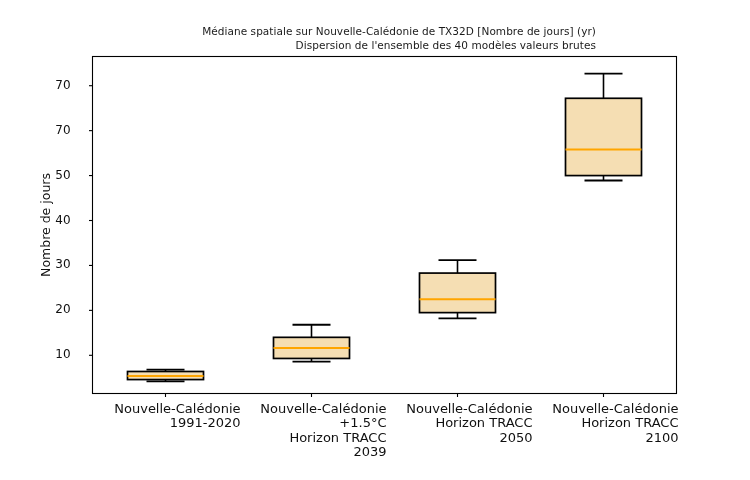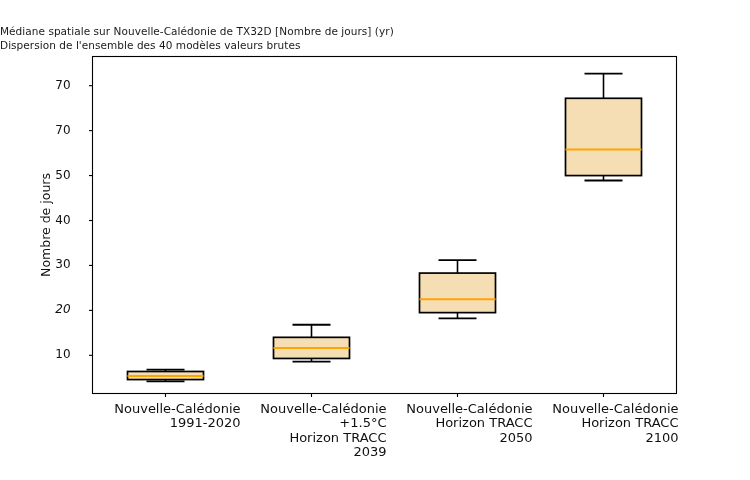--- a/index.html
+++ b/index.html
@@ -18,21 +18,21 @@
     position: relative;
     width: 750px;
     height: 480px;
     background: #ffffff;
   }
   .title-block {
     position: absolute;
     left: 0;
     top: 24px;
     width: 596px;
-    text-align: left;
+    text-align: right;
     line-height: 14px;
   }
   .title-line {
     display: block;
     font-size: 10.5px;
     color: #1a1a1a;
     letter-spacing: 0.05px;
   }
   #plot-svg {
     position: absolute;
@@ -132,21 +132,21 @@
           <line x1="584.5" y1="73.57466666666664" x2="622.5" y2="73.57466666666664" stroke="#000000" stroke-width="1.8"></line>
           <line x1="584.5" y1="180.516" x2="622.5" y2="180.516" stroke="#000000" stroke-width="1.8"></line>
           <rect x="565.5" y="98.28800000000001" width="76" height="77.28533333333334" fill="#f5deb3" stroke="#000000" stroke-width="1.7"></rect>
           <line x1="565.5" y1="149.512" x2="641.5" y2="149.512" stroke="#ffa500" stroke-width="2"></line>
         </g>
       </g>
   </svg>
 
   <div id="ytick-labels">
       <div class="ytick-label" style="left: 43px; top: 347.307px;">10</div>
-      <div class="ytick-label" style="left: 43px; top: 302.373px; font-style: italic;">20</div>
+      <div class="ytick-label" style="left: 43px; top: 302.373px;">20</div>
       <div class="ytick-label" style="left: 43px; top: 257.44px;">30</div>
       <div class="ytick-label" style="left: 43px; top: 212.507px;">40</div>
       <div class="ytick-label" style="left: 43px; top: 167.573px;">50</div>
       <div class="ytick-label" style="left: 43px; top: 122.64px;">70</div>
       <div class="ytick-label" style="left: 43px; top: 77.7067px;">70</div>
     </div>
   <div id="xtick-labels">
       <div class="xtick-group" style="left: 90.5px; top: 401.5px;">
         <span>Nouvelle-Calédonie</span>
         <span>1991-2020</span>

